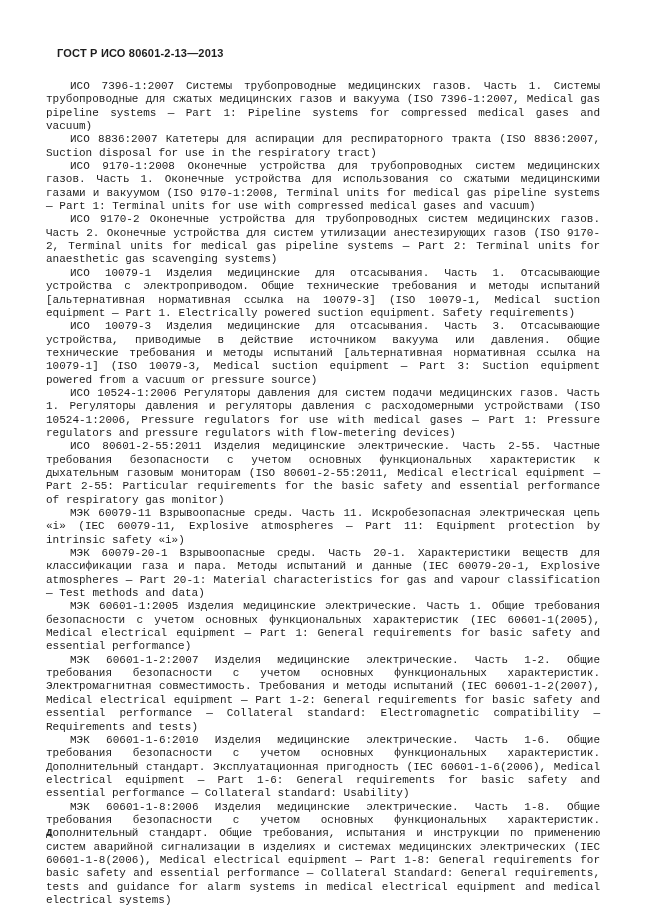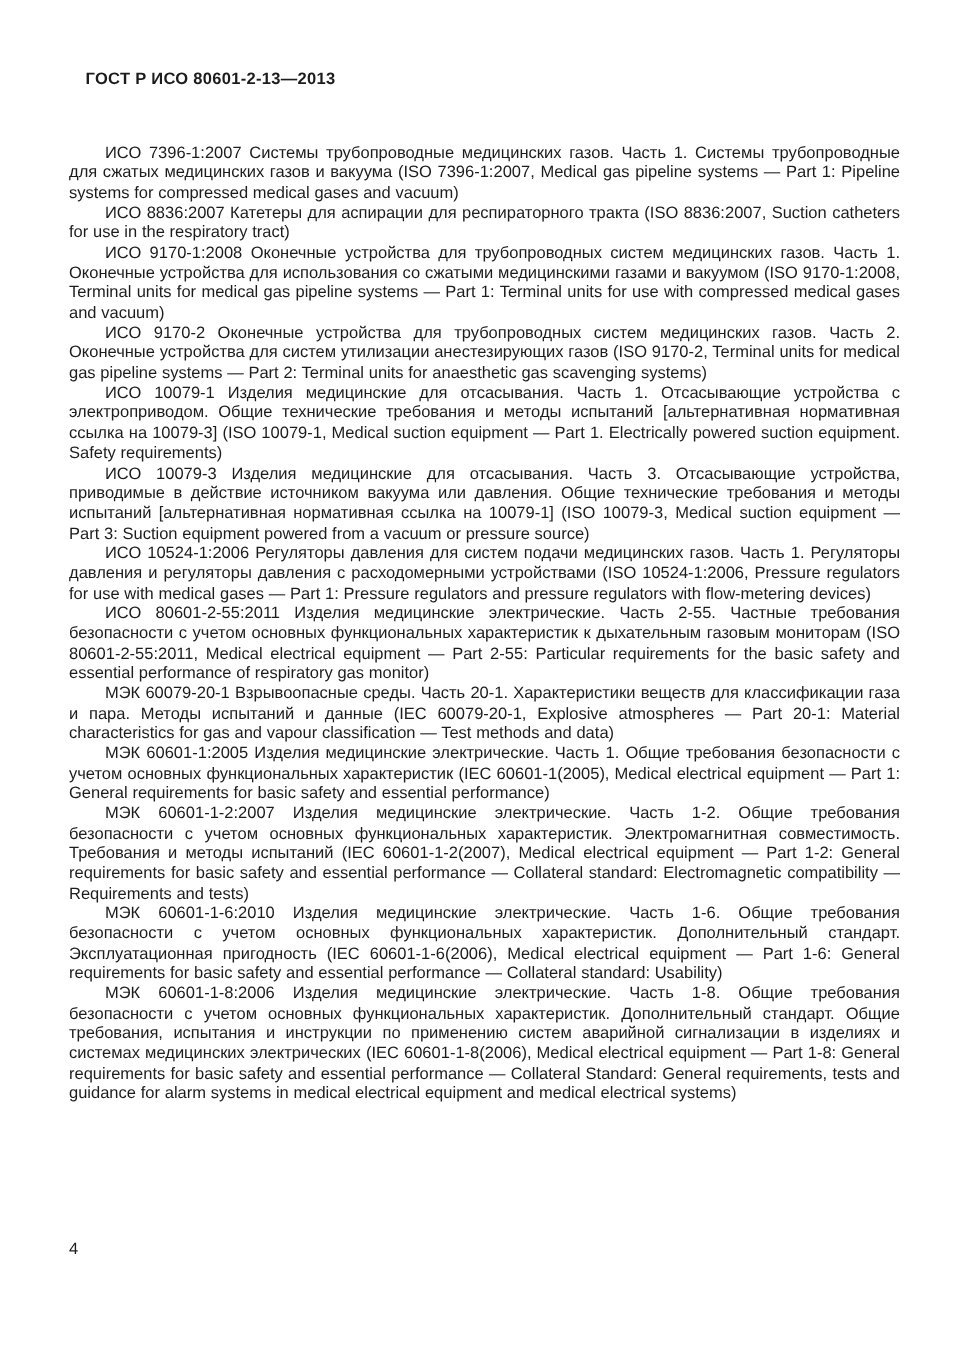--- a/index.html
+++ b/index.html
@@ -21,22 +21,23 @@
     left: 57px;
     top: 47px;
     font-size: 11px;
     font-weight: bold;
     letter-spacing: 0.2px;
     white-space: nowrap;
   }
   .body-text {
     position: absolute;
     left: 46px;
-    top: 96px;
+    top: 80px;
     width: 554px;
+    font-family: Liberation Mono, monospace;
   }
   .body-text p {
     margin: 0;
     padding: 0;
     font-size: 11px;
     line-height: 13.35px;
     text-align: justify;
     text-indent: 24px;
     word-spacing: 0.1px;
   }
@@ -49,27 +50,28 @@
 </style>
 </head>
 <body>
 
 <div class="page">
 
   <div class="running-head">ГОСТ Р ИСО 80601-2-13—2013</div>
 
   <div class="body-text">
     <p>ИСО 7396-1:2007 Системы трубопроводные медицинских газов. Часть 1. Системы трубопроводные для сжатых медицинских газов и вакуума (ISO 7396-1:2007, Medical gas pipeline systems — Part 1: Pipeline systems for compressed medical gases and vacuum)</p>
-    <p>ИСО 8836:2007 Катетеры для аспирации для респираторного тракта (ISO 8836:2007, Suction catheters for use in the respiratory tract)</p>
+    <p>ИСО 8836:2007 Катетеры для аспирации для респираторного тракта (ISO 8836:2007, Suction disposal for use in the respiratory tract)</p>
     <p>ИСО 9170-1:2008 Оконечные устройства для трубопроводных систем медицинских газов. Часть 1. Оконечные устройства для использования со сжатыми медицинскими газами и вакуумом (ISO 9170-1:2008, Terminal units for medical gas pipeline systems — Part 1: Terminal units for use with compressed medical gases and vacuum)</p>
     <p>ИСО 9170-2 Оконечные устройства для трубопроводных систем медицинских газов. Часть 2. Оконечные устройства для систем утилизации анестезирующих газов (ISO 9170-2, Terminal units for medical gas pipeline systems — Part 2: Terminal units for anaesthetic gas scavenging systems)</p>
     <p>ИСО 10079-1 Изделия медицинские для отсасывания. Часть 1. Отсасывающие устройства с электроприводом. Общие технические требования и методы испытаний [альтернативная нормативная ссылка на 10079-3] (ISO 10079-1, Medical suction equipment — Part 1. Electrically powered suction equipment. Safety requirements)</p>
     <p>ИСО 10079-3 Изделия медицинские для отсасывания. Часть 3. Отсасывающие устройства, приводимые в действие источником вакуума или давления. Общие технические требования и методы испытаний [альтернативная нормативная ссылка на 10079-1] (ISO 10079-3, Medical suction equipment — Part 3: Suction equipment powered from a vacuum or pressure source)</p>
     <p>ИСО 10524-1:2006 Регуляторы давления для систем подачи медицинских газов. Часть 1. Регуляторы давления и регуляторы давления с расходомерными устройствами (ISO 10524-1:2006, Pressure regulators for use with medical gases — Part 1: Pressure regulators and pressure regulators with flow-metering devices)</p>
     <p>ИСО 80601-2-55:2011 Изделия медицинские электрические. Часть 2-55. Частные требования безопасности с учетом основных функциональных характеристик к дыхательным газовым мониторам (ISO 80601-2-55:2011, Medical electrical equipment — Part 2-55: Particular requirements for the basic safety and essential performance of respiratory gas monitor)</p>
+    <p>МЭК 60079-11 Взрывоопасные среды. Часть 11. Искробезопасная электрическая цепь «i» (IEC 60079-11, Explosive atmospheres — Part 11: Equipment protection by intrinsic safety «i»)</p>
     <p>МЭК 60079-20-1 Взрывоопасные среды. Часть 20-1. Характеристики веществ для классификации газа и пара. Методы испытаний и данные (IEC 60079-20-1, Explosive atmospheres — Part 20-1: Material characteristics for gas and vapour classification — Test methods and data)</p>
     <p>МЭК 60601-1:2005 Изделия медицинские электрические. Часть 1. Общие требования безопасности с учетом основных функциональных характеристик (IEC 60601-1(2005), Medical electrical equipment — Part 1: General requirements for basic safety and essential performance)</p>
     <p>МЭК 60601-1-2:2007 Изделия медицинские электрические. Часть 1-2. Общие требования безопасности с учетом основных функциональных характеристик. Электромагнитная совместимость. Требования и методы испытаний (IEC 60601-1-2(2007), Medical electrical equipment — Part 1-2: General requirements for basic safety and essential performance — Collateral standard: Electromagnetic compatibility — Requirements and tests)</p>
     <p>МЭК 60601-1-6:2010 Изделия медицинские электрические. Часть 1-6. Общие требования безопасности с учетом основных функциональных характеристик. Дополнительный стандарт. Эксплуатационная пригодность (IEC 60601-1-6(2006), Medical electrical equipment — Part 1-6: General requirements for basic safety and essential performance — Collateral standard: Usability)</p>
     <p>МЭК 60601-1-8:2006 Изделия медицинские электрические. Часть 1-8. Общие требования безопасности с учетом основных функциональных характеристик. Дополнительный стандарт. Общие требования, испытания и инструкции по применению систем аварийной сигнализации в изделиях и системах медицинских электрических (IEC 60601-1-8(2006), Medical electrical equipment — Part 1-8: General requirements for basic safety and essential performance — Collateral Standard: General requirements, tests and guidance for alarm systems in medical electrical equipment and medical electrical systems)</p>
   </div>
 
   <div class="page-number">4</div>
 
 </div>

